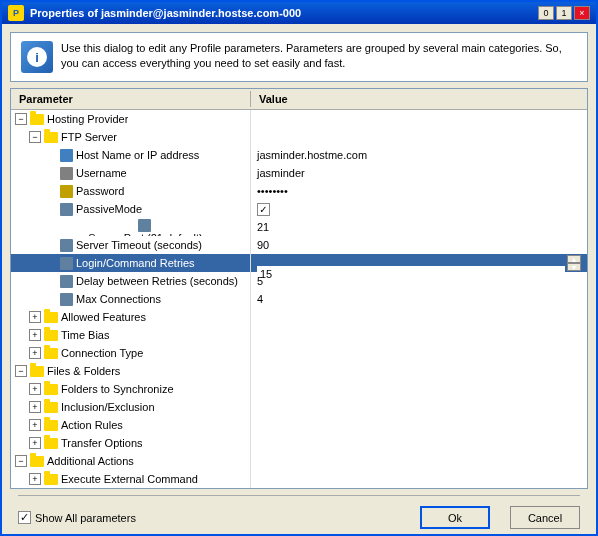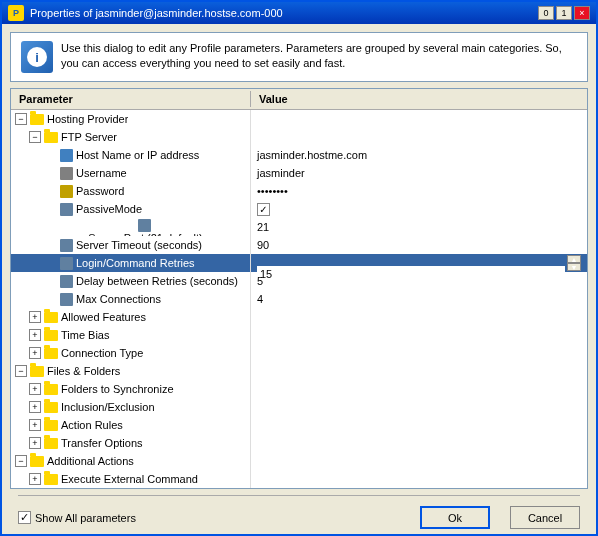--- a/index.html
+++ b/index.html
@@ -35,21 +35,21 @@
       border-radius: 2px;
       display: flex;
       align-items: center;
       justify-content: center;
       font-size: 10px;
       flex-shrink: 0;
     }
     .title-text {
       flex: 1;
       font-size: 11px;
-      font-weight: normal;
+      font-weight: bold;
     }
     .title-buttons {
       display: flex;
       gap: 2px;
     }
     .title-btn {
       width: 16px;
       height: 14px;
       background: #ece9d8;
       border: 1px solid #888;

